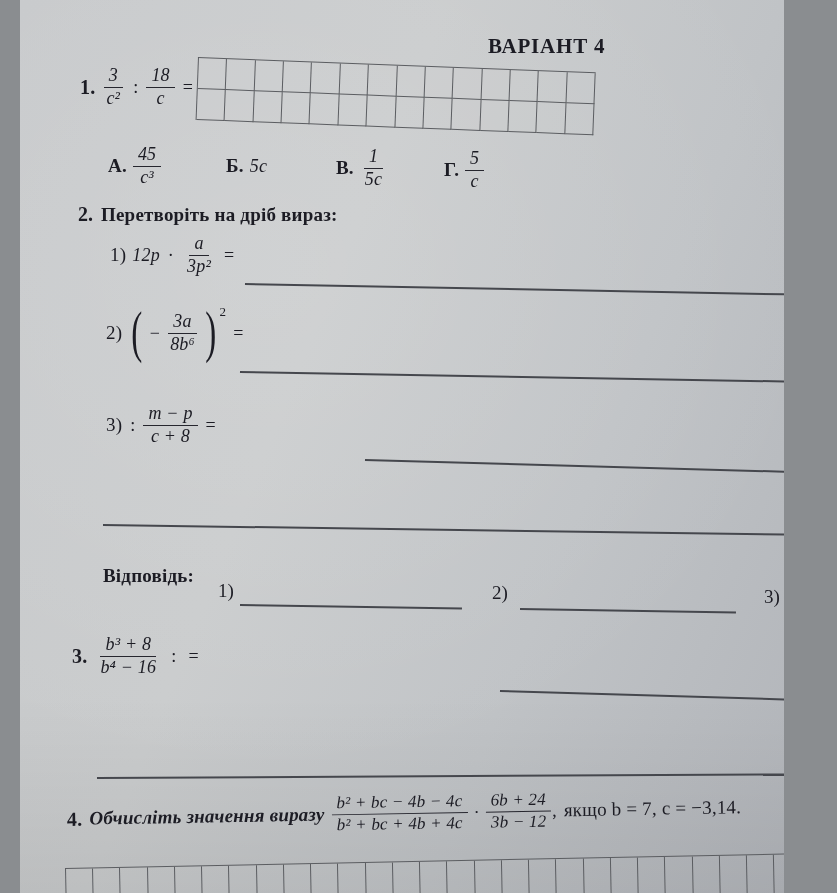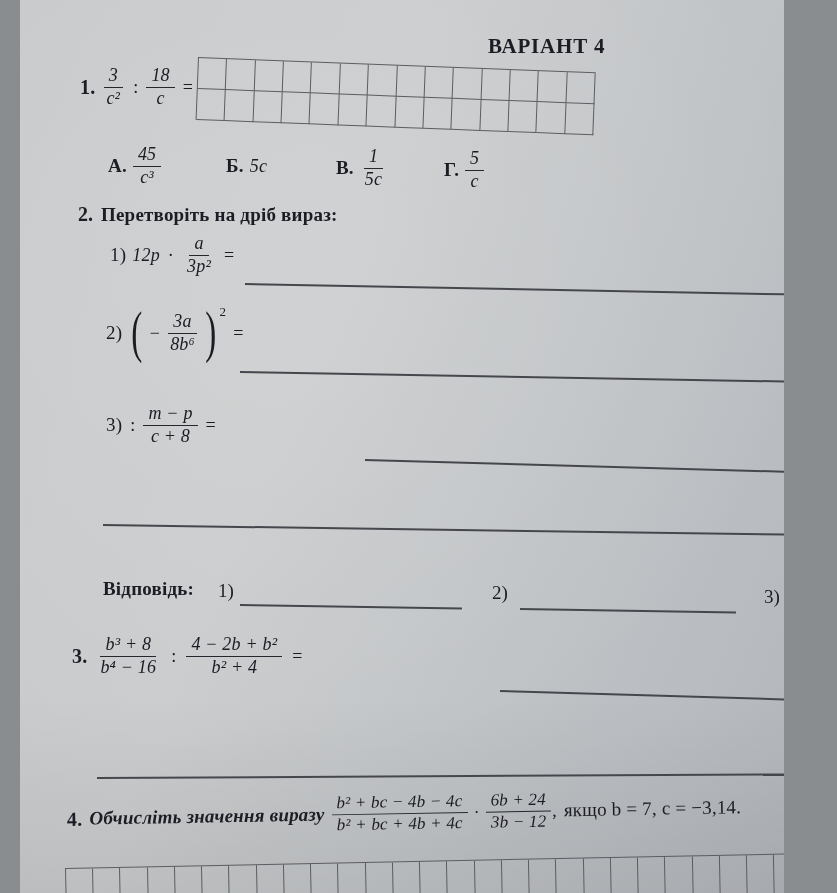--- a/index.html
+++ b/index.html
@@ -153,41 +153,37 @@
     <span class="frac">
       <span class="num">m − p</span>
       <span class="den">c + 8</span>
     </span>
     <span class="eq">=</span>
   </div>
   <div class="rule" style="left:345px;top:459px;width:492px;transform:rotate(1.6deg);"></div>
 
   <div class="rule" style="left:83px;top:524px;width:754px;transform:rotate(0.8deg);"></div>
 
-  <div class="abs row" style="left:83px;top:578px;gap:0;">
+  <div class="abs row" style="left:83px;top:565px;gap:0;">
     <span class="stmt">Відповідь:</span>
   </div>
   <span class="abs ilabel" style="left:198px;top:580px;">1)</span>
   <div class="rule" style="left:220px;top:604px;width:222px;transform:rotate(0.9deg);"></div>
   <span class="abs ilabel" style="left:472px;top:582px;">2)</span>
   <div class="rule" style="left:500px;top:608px;width:216px;transform:rotate(0.9deg);"></div>
   <span class="abs ilabel" style="left:744px;top:586px;">3)</span>
   <div class="rule" style="left:772px;top:612px;width:65px;transform:rotate(0.9deg);"></div>
 
   <div class="abs row gap8 math" style="left:52px;top:628px;height:56px;">
     <span class="pnum">3.</span>
     <span class="frac">
       <span class="num">b³ + 8</span>
       <span class="den">b⁴ − 16</span>
     </span>
     <span class="op">:</span>
-    <span class="frac">
-      <span class="num">4 − 2b + b²</span>
-      <span class="den">b² + 4</span>
-    </span>
     <span class="eq">=</span>
   </div>
   <div class="rule" style="left:480px;top:690px;width:357px;transform:rotate(1.7deg);"></div>
 
   <div class="rule" style="left:77px;top:777px;width:745px;transform:rotate(-0.3deg);"></div>
 
   <div class="abs row math" style="left:47px;top:793px;height:52px;gap:7px;transform:rotate(-1deg);transform-origin:left center;">
     <span class="pnum">4.</span>
     <span class="stmt">Обчисліть значення виразу</span>
     <span class="frac" style="font-size:17px;">

